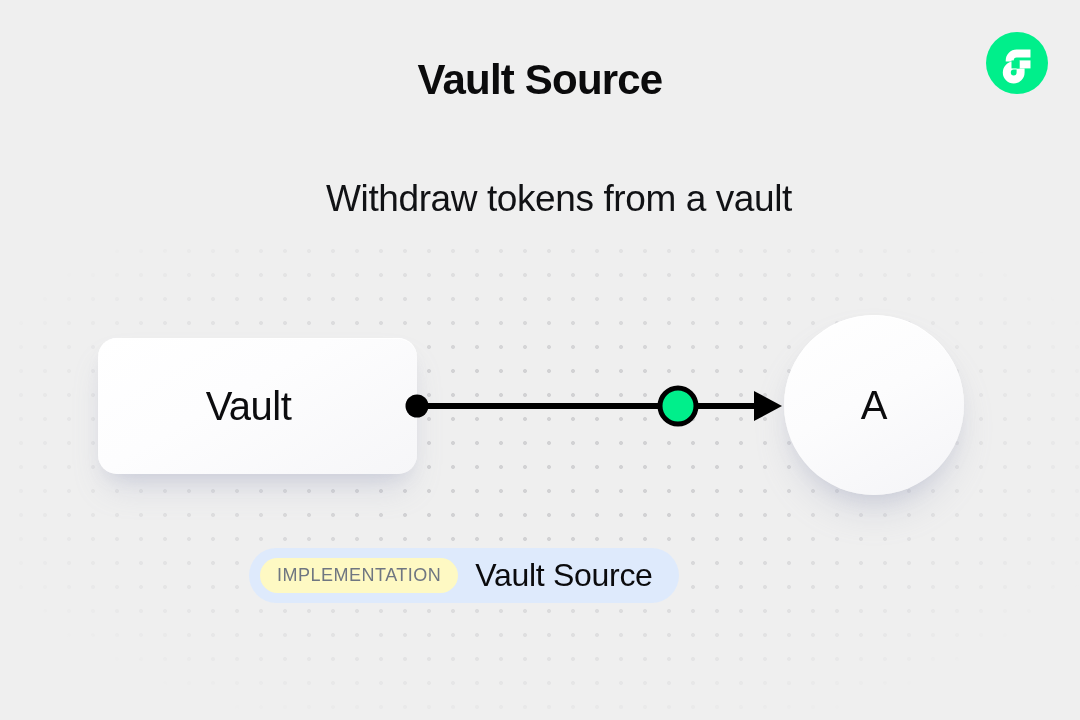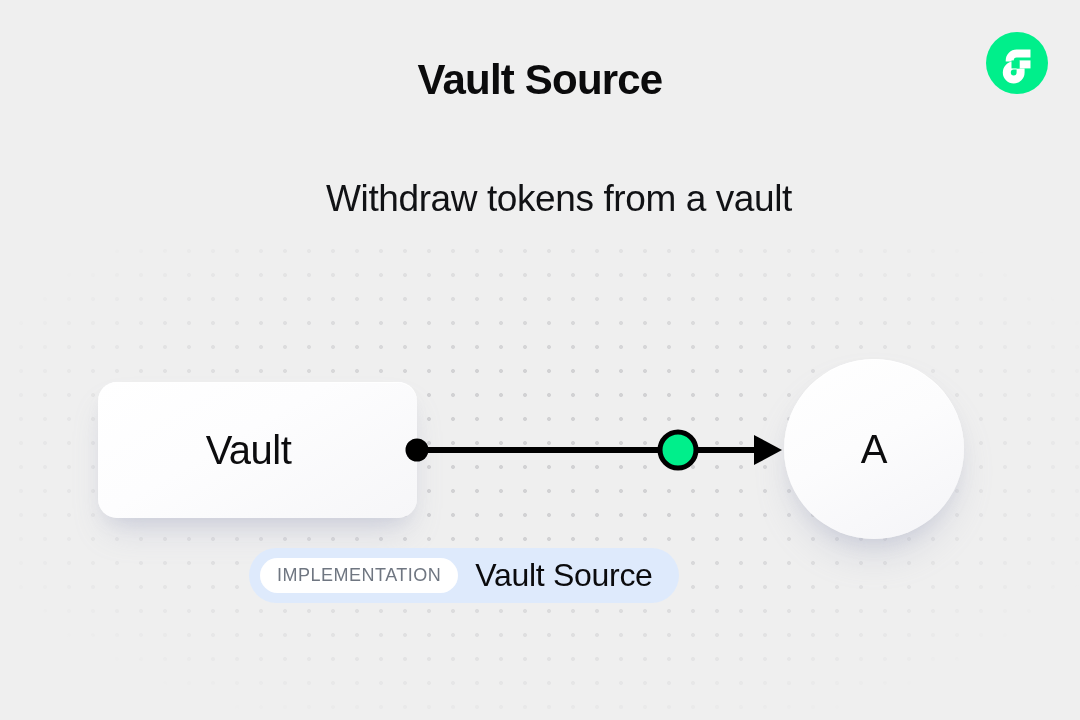--- a/index.html
+++ b/index.html
@@ -70,21 +70,21 @@
   .brand-logo {
     position: absolute;
     left: 986px;
     top: 32px;
     width: 62px;
     height: 62px;
   }
   .brand-logo svg { display: block; width: 62px; height: 62px; }
 
   
-  .diagram { position: absolute; inset: 0; margin-top: 44px; }
+  .diagram { position: absolute; inset: 0; }
 
   .node-vault {
     position: absolute;
     left: 98px;
     top: 338px;
     width: 319px;
     height: 136px;
     border-radius: 19px;
     background: linear-gradient(150deg, #ffffff 0%, #fdfdfe 42%, #f6f6f8 100%);
     box-shadow:
@@ -145,21 +145,21 @@
     border-radius: 28px;
     background: #deeafc;
     display: flex;
     align-items: center;
     gap: 17px;
   }
   .impl-chip {
     height: 35px;
     padding: 0 17px;
     border-radius: 18px;
-    background: #ffffff;
+    background: #fef9c3;
     display: flex;
     align-items: center;
     justify-content: center;
     font-size: 18px;
     font-weight: 500;
     letter-spacing: 0.5px;
     color: #6f7681;
   }
   .impl-name {
     font-size: 32px;

